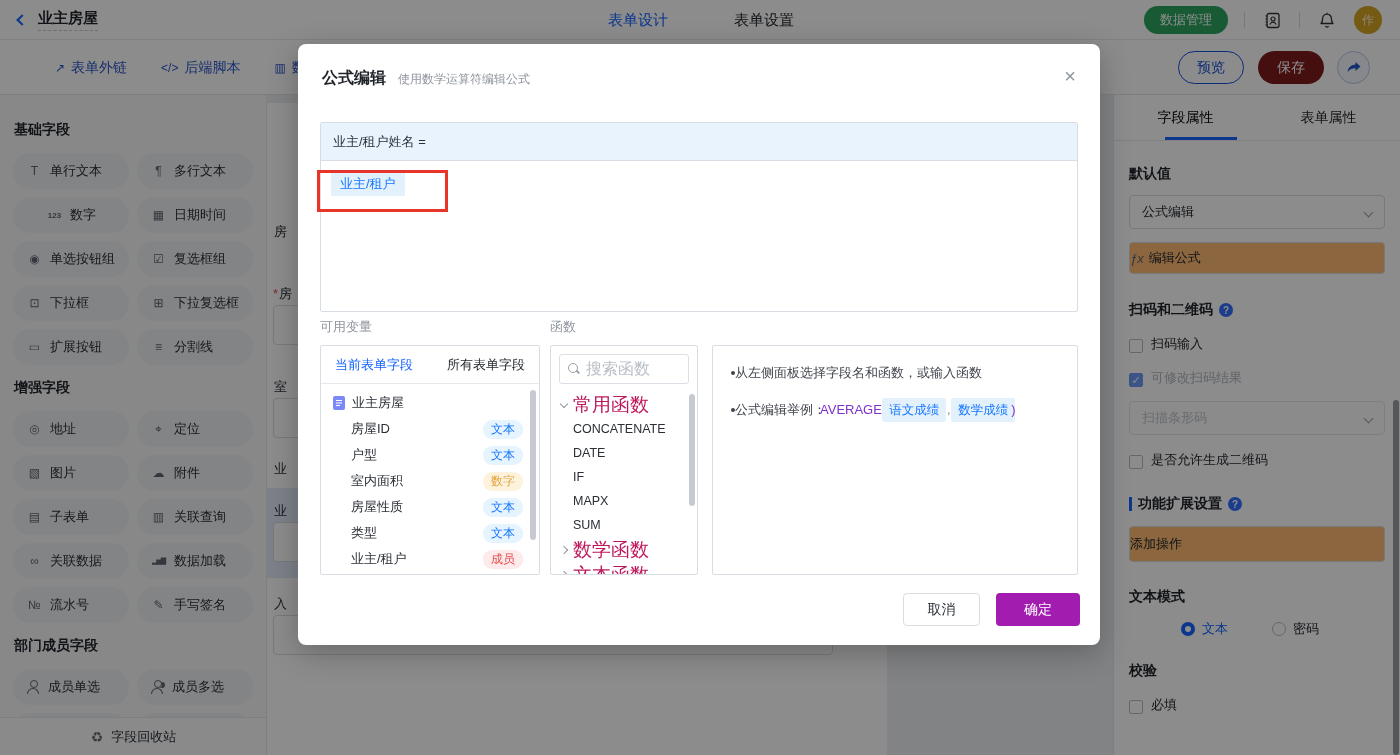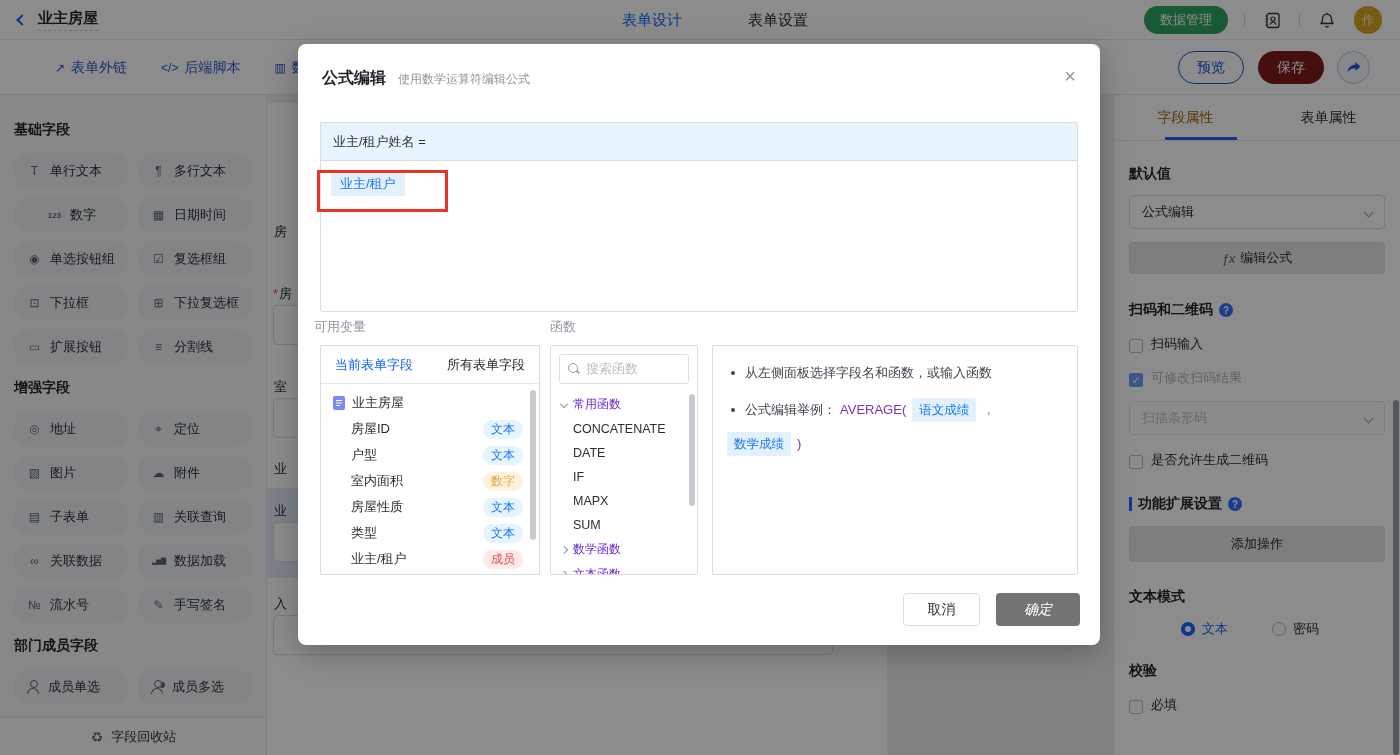--- a/index.html
+++ b/index.html
@@ -15,21 +15,21 @@
   .cb { width:14px; height:14px; border:1.5px solid #b6bcc6; border-radius:2px; background:#fff; flex:0 0 auto; }
   .cb.checked { background:#6f9bf5; border-color:#6f9bf5; color:#fff; font-size:11px; line-height:13px; text-align:center; }
   .rd { width:14px; height:14px; border:1.5px solid #b6bcc6; border-radius:50%; background:#fff; flex:0 0 auto; }
   .rd.sel { border:4.5px solid #1664ff; }
 
   
   .topbar { position:absolute; left:0; top:0; width:1400px; height:40px; background:#fff; border-bottom:1px solid #ececef; z-index:1; }
   .tb-left { position:absolute; left:18px; top:0; height:40px; display:flex; align-items:center; gap:12px; }
   .tb-title { font-size:15px; font-weight:bold; padding-bottom:2px; border-bottom:1px dashed #c3c9d2; }
   .tb-tabs { position:absolute; left:608px; top:0; height:40px; display:flex; align-items:center; gap:66px; font-size:15px; }
-  .tb-tab-active { color:#1664ff;margin-left:14px; }
+  .tb-tab-active { color:#1664ff; }
   .tb-right { position:absolute; right:18px; top:0; height:40px; display:flex; align-items:center; gap:16px; }
   .pill-green { height:28px; padding:0 16px; border-radius:14px; background:#2ba45d; color:#fff; font-size:13px; display:flex; align-items:center; }
   .vdiv { width:1px; height:16px; background:#d9dbdf; }
   .avatar { width:28px; height:28px; border-radius:50%; background:#d6a425; color:#fdf3cf; font-size:12px; display:flex; align-items:center; justify-content:center; }
   .iconbtn { display:flex; align-items:center; justify-content:center; width:22px; height:22px; }
 
   
   .subbar { position:absolute; left:0; top:40px; width:1400px; height:55px; background:#fff; border-bottom:1px solid #e4e6ea; z-index:1; }
   .sb-links { position:absolute; left:55px; top:0; height:55px; display:flex; align-items:center; gap:34px; }
   .sb-link { display:flex; align-items:center; gap:6px; color:#2b55c8; font-size:14px; }
@@ -59,27 +59,27 @@
   .cv-label { position:absolute; left:6px; font-size:13px; color:#2a2f36; white-space:nowrap; }
   .cv-star { color:#e34d4d; margin-right:1px; }
   .cv-input { position:absolute; left:6px; width:560px; height:40px; border:1px solid #d9dce1; border-radius:4px; background:#fff; }
   .cv-radio { position:absolute; left:6px; width:16px; height:16px; border:1px solid #c0c4cc; border-radius:50%; background:#fff; }
   .cv-selected { position:absolute; left:0; width:600px; height:90px; background:#e3ebf9; }
 
   
   .rpanel { position:absolute; left:1113px; top:95px; width:287px; height:660px; background:#fff; border-left:1px solid #e5e7ea; z-index:1; }
   .rp-tabs { position:relative; height:46px; border-bottom:1px solid #ececef; display:flex; align-items:center; }
   .rp-tab { width:50%; text-align:center; font-size:14px; }
-  .rp-tab.active { color:#a16207; }
+  .rp-tab.active { color:#000000; }
   .rp-underline { position:absolute; left:51px; bottom:0; width:72px; height:3px; background:#1664ff; }
   .rp-body { padding:0 15px; }
   .rp-h { font-size:14px; font-weight:bold; display:flex; align-items:center; }
   .rp-select { height:34px; border:1px solid #d9dce1; border-radius:4px; display:flex; align-items:center; justify-content:space-between; padding:0 12px; font-size:13px; background:#fff; }
   .rp-select.disabled { color:#bfc4cc; background:#fdfdfe; border-color:#e3e6ea; }
-  .rp-btn { height:32px; border:1px solid #d9dce1; border-radius:4px; display:flex; align-items:center; justify-content:center; gap:5px; font-size:13px; background:#e5e5e5; }
+  .rp-btn { height:32px; border:1px solid #d9dce1; border-radius:4px; display:flex; align-items:center; gap:5px; font-size:13px; background:#fdba74; }
   .rp-row { display:flex; align-items:flex-end; gap:8px; font-size:13px; margin-top:16px; }
   .rp-row.dim { color:#b0b6bf; }
   .lbar { display:inline-block; width:3px; height:14px; background:#1664ff; margin-right:6px; }
   .fx { font-style:italic; color:#5f6672; font-size:13px; }
 
   
   .win-scroll { position:absolute; right:1px; top:400px; width:6px; height:355px; background:#9aa0a6; border-radius:3px; z-index:1; }
 
   
   .overlay { position:absolute; inset:0; background:rgba(0,0,0,0.45); z-index:10; }
@@ -107,32 +107,32 @@
   .tpill { font-size:12px; padding:1px 8px; border-radius:9px; }
   .t-text { background:#e6f4ff; color:#1677ff; }
   .t-num { background:#fdf3dc; color:#e6a23c; }
   .t-member { background:#fdeaea; color:#e34d4d; }
   .v-scroll { position:absolute; right:3px; top:44px; width:6px; height:150px; background:#c7cbd1; border-radius:3px; }
   .fns { left:252px; width:148px; }
   .f-search { margin:8px; height:30px; border:1px solid #dcdfe5; border-radius:3px; display:flex; align-items:center; gap:6px; padding:0 8px; }
   .search-glyph { position:relative; width:12px; height:12px; flex:0 0 auto; }
   .search-glyph::before { content:""; position:absolute; left:0; top:0; width:8px; height:8px; border:1.5px solid #9aa0a8; border-radius:50%; }
   .search-glyph::after { content:""; position:absolute; left:8px; top:8px; width:4px; height:1.5px; background:#9aa0a8; transform:rotate(45deg); }
-  .f-search input { border:none; outline:none; width:100%; font-size:13px; color:#14532d; font-family:Liberation Mono, monospace; }
+  .f-search input { border:none; outline:none; width:100%; font-size:16px; color:#14532d; font-family:Liberation Sans, sans-serif; }
   .f-search input::placeholder { color:#b8bdc6; }
-  .f-group { height:25px; display:flex; align-items:center; padding-left:10px; font-size:12px; color:#6d28d9; }
+  .f-group { height:25px; display:flex; align-items:center; padding-left:10px; font-size:19px; color:#be185d; }
   .f-item { height:24px; display:flex; align-items:center; padding-left:22px; font-size:12.5px; color:#2a2f36; }
   .f-scroll { position:absolute; right:2px; top:48px; width:6px; height:112px; background:#c7cbd1; border-radius:3px; }
   .help { left:414px; width:366px; padding:16px 18px; font-size:13px; color:#40454d; }
-  .h-line { display:flex; align-items:center; gap:10px; margin-bottom:14px; flex-wrap:wrap; line-height:22px; }
+  .h-line { display:flex; align-items:center; margin-bottom:14px; flex-wrap:wrap; line-height:22px; }
   .dot { width:4px; height:4px; border-radius:50%; background:#40454d; flex:0 0 auto; }
   .purple { color:#7e30c9; }
   .h-tag { background:#e3f1fd; color:#1677ff; padding:1px 7px; border-radius:2px; font-size:12.5px; }
   .m-cancel { position:absolute; left:605px; top:549px; width:77px; height:33px; border:1px solid #d9dce1; border-radius:4px; background:#fff; font-size:14px; color:#2a2f36; display:flex; align-items:center; justify-content:center; }
-  .m-ok { position:absolute; left:698px; top:549px; width:84px; height:33px; border-radius:4px; background:#737373; color:#fff; font-size:14px; display:flex; align-items:center; justify-content:center;font-style:italic; }
+  .m-ok { position:absolute; left:698px; top:549px; width:84px; height:33px; border-radius:4px; background:#a21caf; color:#fff; font-size:14px; display:flex; align-items:center; justify-content:center; }
   svg { display:block; }
 </style>
 </head>
 <body>
 
 <div class="topbar">
   <div class="tb-left">
     <span class="chev"></span>
     <span class="tb-title">业主房屋</span>
   </div>
@@ -385,21 +385,21 @@
   </div>
 
   <div class="fx-box">
     <div class="fx-target">业主/租户姓名 =</div>
     <div class="fx-body">
       <span class="fx-tag">业主/租户</span>
     </div>
   </div>
   <div class="annotation"></div>
 
-  <div class="p-label" style="left:16px">可用变量</div>
+  <div class="p-label" style="left:22px">可用变量</div>
   <div class="p-label" style="left:252px">函数</div>
 
   <div class="panel vars">
     <div class="v-tabs">
       <span class="v-tab active">当前表单字段</span>
       <span class="v-tab">所有表单字段</span>
     </div>
     <div class="v-tree">
       <div class="v-row root">
         <svg width="12" height="14" viewBox="0 0 12 14">

